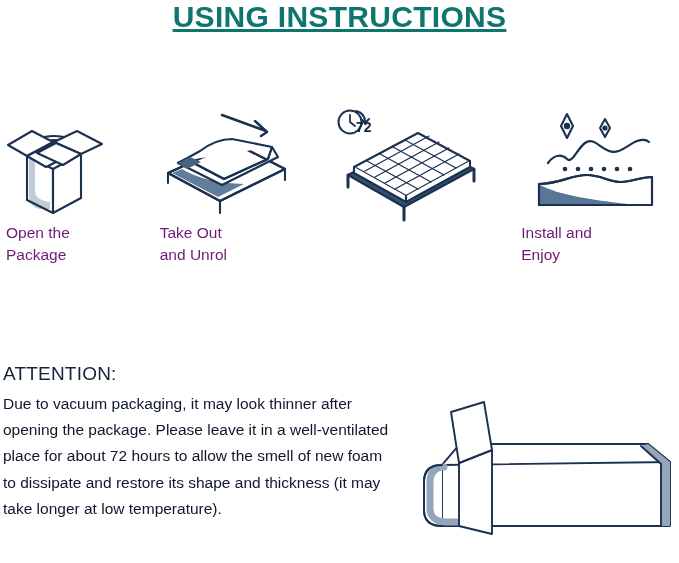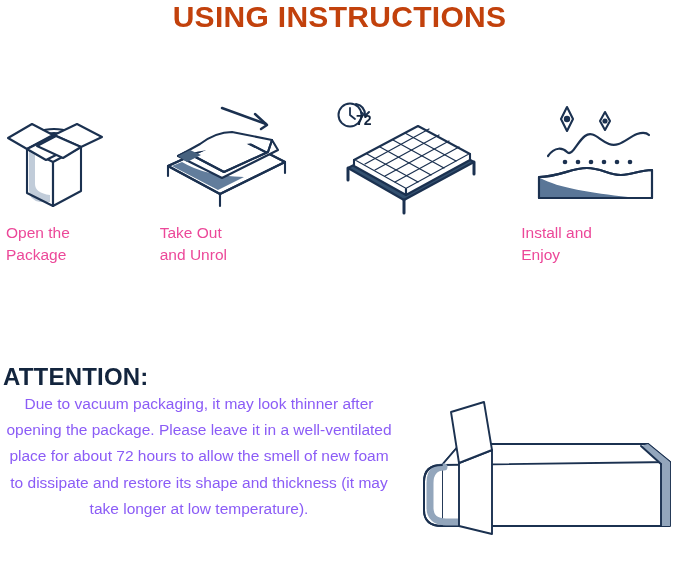--- a/index.html
+++ b/index.html
@@ -19,22 +19,23 @@
   
   #page-title {
     position: absolute;
     top: 0px;
     left: 0;
     width: 679px;
     text-align: center;
     font-size: 30px;
     font-weight: bold;
     letter-spacing: 0.3px;
-    color: #c2410c;
+    color: #0f766e;
     line-height: 34px;
+    text-decoration: underline;
   }
 
   
   #steps-row {
     position: absolute;
     top: 90px;
     left: 0;
     width: 679px;
     height: 180px;
     display: flex;
@@ -43,57 +44,56 @@
     width: 170px;
     position: relative;
   }
   .step:nth-child(1) { margin-left: 6px; }
   .step:nth-child(2) { margin-left: -4px; }
   .step:nth-child(3) { margin-left: 16px; }
   .step:nth-child(4) { margin-left: 30px; }
 
   .step-icon {
     position: absolute;
-    top: 4px;
+    top: 11px;
     left: 0;
     width: 160px;
     height: 120px;
     text-decoration: underline;
   }
   .step-label {
     position: absolute;
     top: 132px;
     left: 0;
     width: 170px;
     font-size: 15.5px;
     line-height: 22px;
-    color: #ec4899;
+    color: #701a75;
     white-space: pre-line;
   }
 
   
   #attention-heading {
     position: absolute;
     top: 363px;
     left: 3px;
-    font-size: 24px;
-    font-weight: bold;
+    font-size: 19px;
+    font-weight: normal;
     color: #13253e;
     letter-spacing: 0.2px;
   }
   #attention-body {
     position: absolute;
     top: 391px;
     left: 3px;
     width: 392px;
     font-size: 15.5px;
     line-height: 26.2px;
-    color: #8b5cf6;
+    color: #0f172a;
     white-space: pre-line;
-    text-align: center;
   }
 
   
   #bottom-illustration {
     position: absolute;
     left: 380px;
     top: 398px;
     width: 299px;
     height: 165px;
   }

